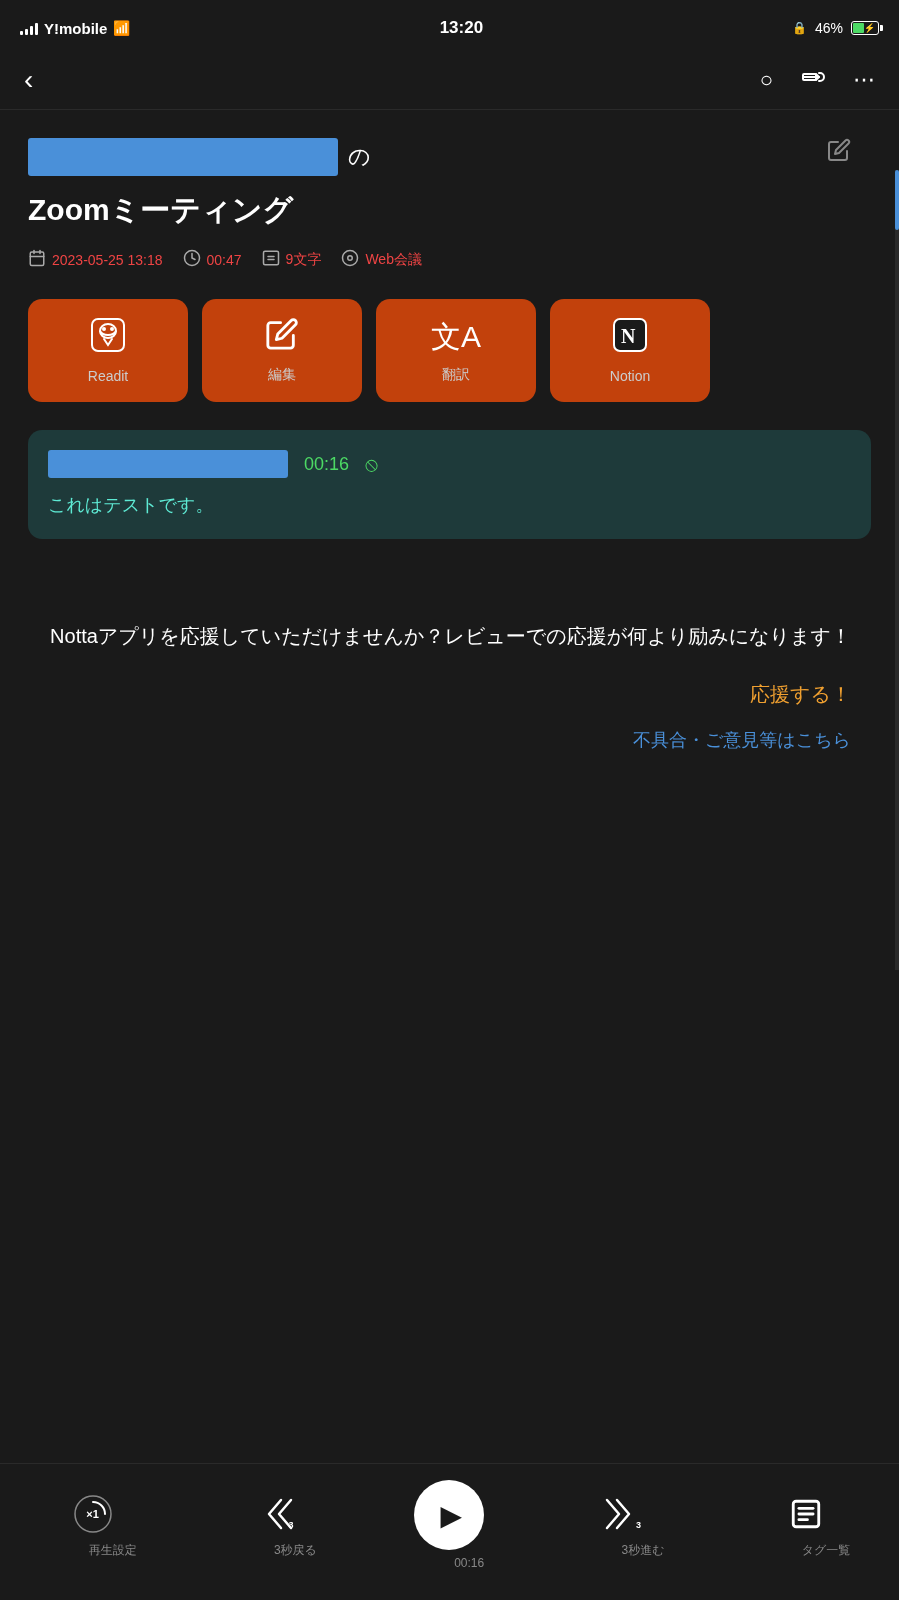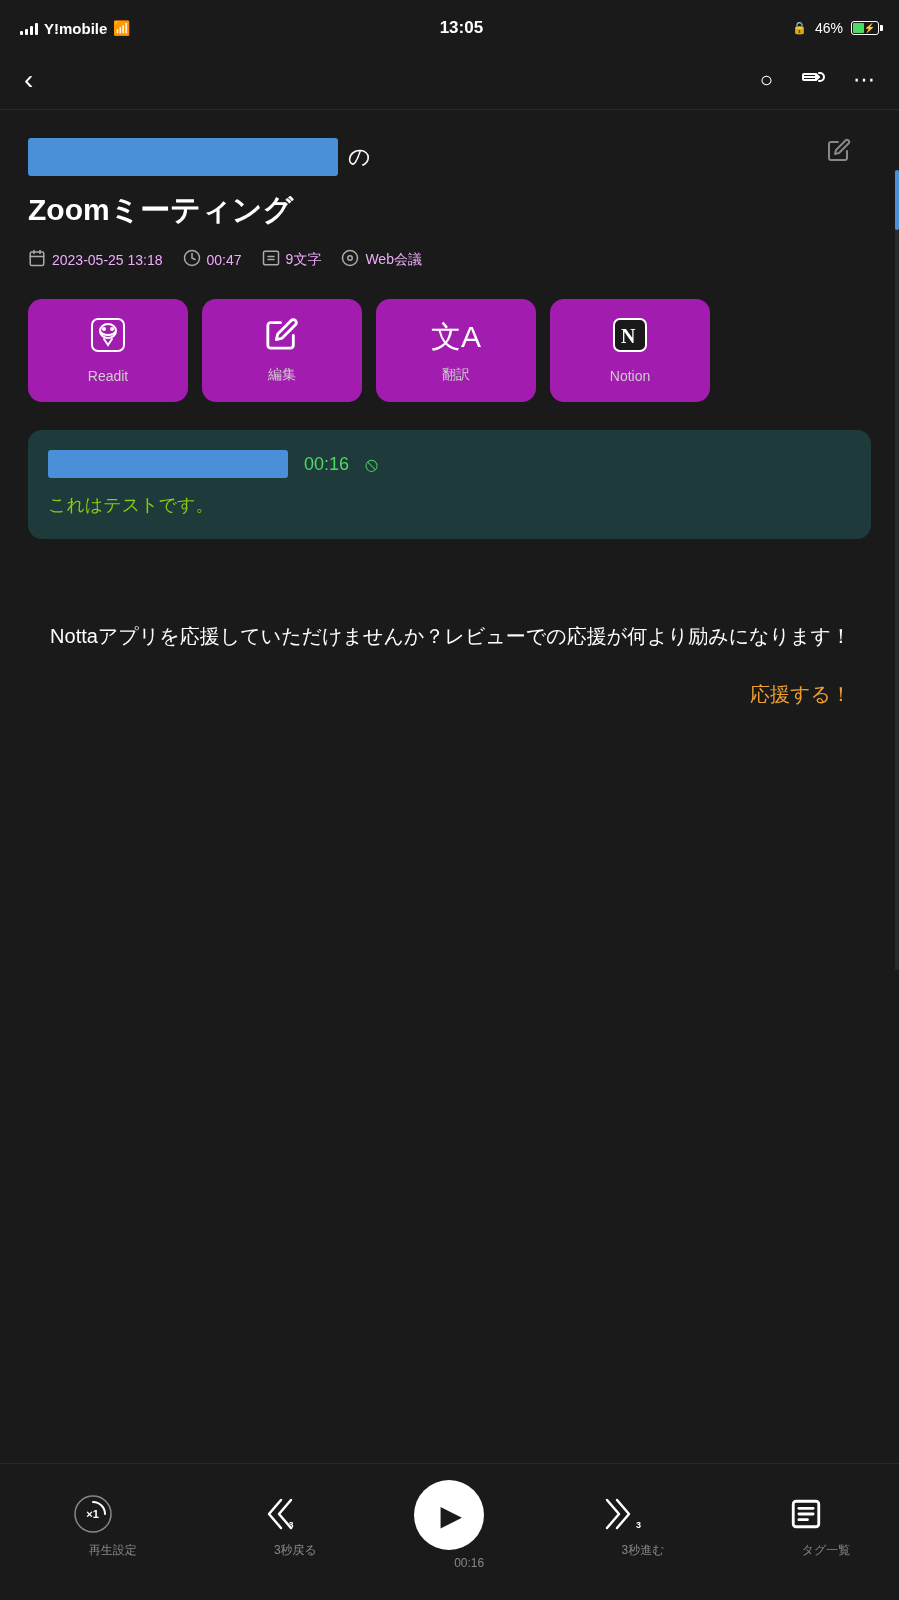--- a/index.html
+++ b/index.html
@@ -179,39 +179,39 @@
       color: #888;
     }
 
     
     .meta-info {
       display: flex;
       flex-wrap: wrap;
       gap: 8px 20px;
       margin-bottom: 28px;
       font-size: 14px;
-      color: #f0abfc;
+      color: #ef4444;
     }
     .meta-item {
       display: flex;
       align-items: center;
       gap: 6px;
     }
     .meta-icon {
       font-size: 16px;
     }
 
     
     .action-buttons {
       display: flex;
       gap: 14px;
       margin-bottom: 28px;
     }
     .action-btn {
-      background: #a21caf;
+      background: #c2410c;
       border: none;
       border-radius: 14px;
       padding: 18px 0;
       width: 160px;
       display: flex;
       flex-direction: column;
       align-items: center;
       gap: 8px;
       cursor: pointer;
       color: #ccc;
@@ -247,21 +247,21 @@
     .timestamp {
       font-size: 18px;
       color: #4cd964;
     }
     .waveform-icon {
       font-size: 20px;
       color: #4cd964;
     }
     .transcript-text {
       font-size: 18px;
-      color: #84cc16;
+      color: #5eead4;
       line-height: 1.5;
     }
 
     
     .promo-section {
       text-align: right;
       padding: 40px 20px;
     }
     .promo-text {
       font-size: 20px;
@@ -334,21 +334,21 @@
   <div class="status-left">
     <div class="signal-bars">
       <span></span>
         <span></span>
         <span></span>
         <span></span>
     </div>
     <span>Y!mobile</span>
     <span class="wifi-icon">📶</span>
   </div>
-  <div class="status-center">13:05</div>
+  <div class="status-center">13:20</div>
   <div class="status-right">
     <span class="lock-icon">🔒</span>
     <span>46%</span>
     <div class="battery-container">
       <div class="battery">
         <div class="battery-fill"></div>
         <span class="battery-bolt">⚡</span>
       </div>
     </div>
   </div>
@@ -478,20 +478,23 @@
       <div class="speaker-highlight"></div>
       <span class="timestamp">00:16</span>
       <span class="waveform-icon">⦸</span>
     </div>
     <div class="transcript-text">これはテストです。</div>
   </div>
 
   <div class="promo-section">
     <div class="promo-text">Nottaアプリを応援していただけませんか？レビューでの応援が何より励みになります！</div>
     <div class="promo-support">応援する！</div>
+    <div class="promo-feedback">
+      <span>不具合・ご意見等はこちら</span>
+    </div>
   </div>
 
 </div>
 
 <div class="bottom-bar">
   <div class="playback-controls">
 
     <div class="ctrl-item">
       <div style="position:relative; width:44px; height:44px; display:flex; align-items:center; justify-content:center;">
         <svg width="44" height="44" viewBox="0 0 44 44" fill="none">

